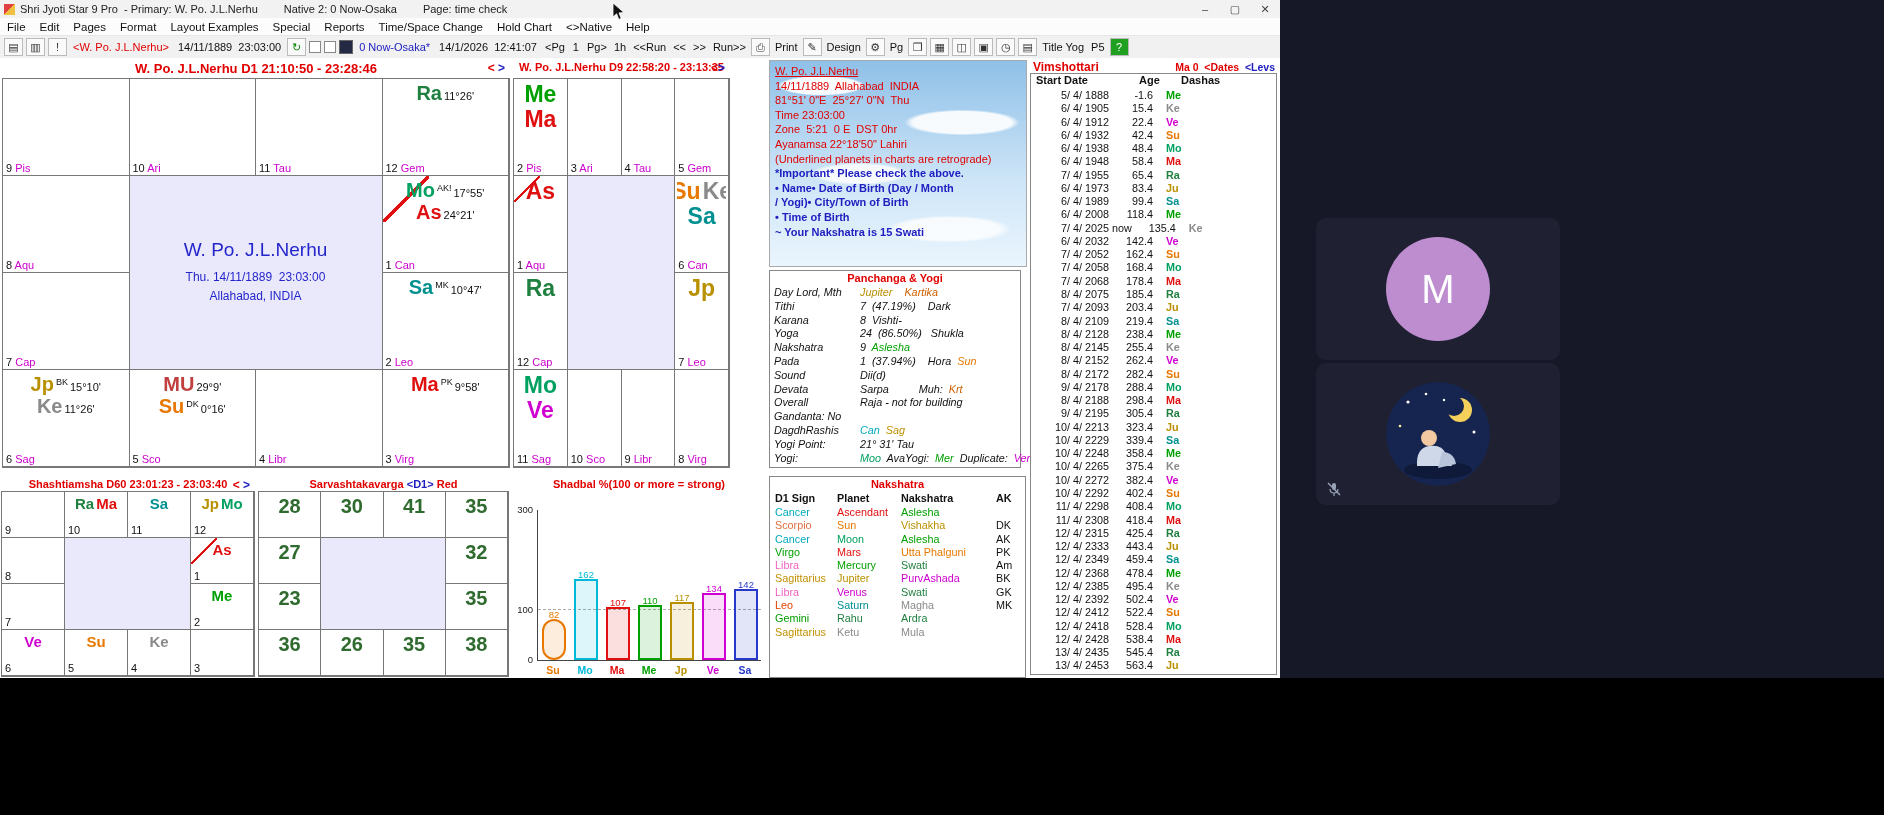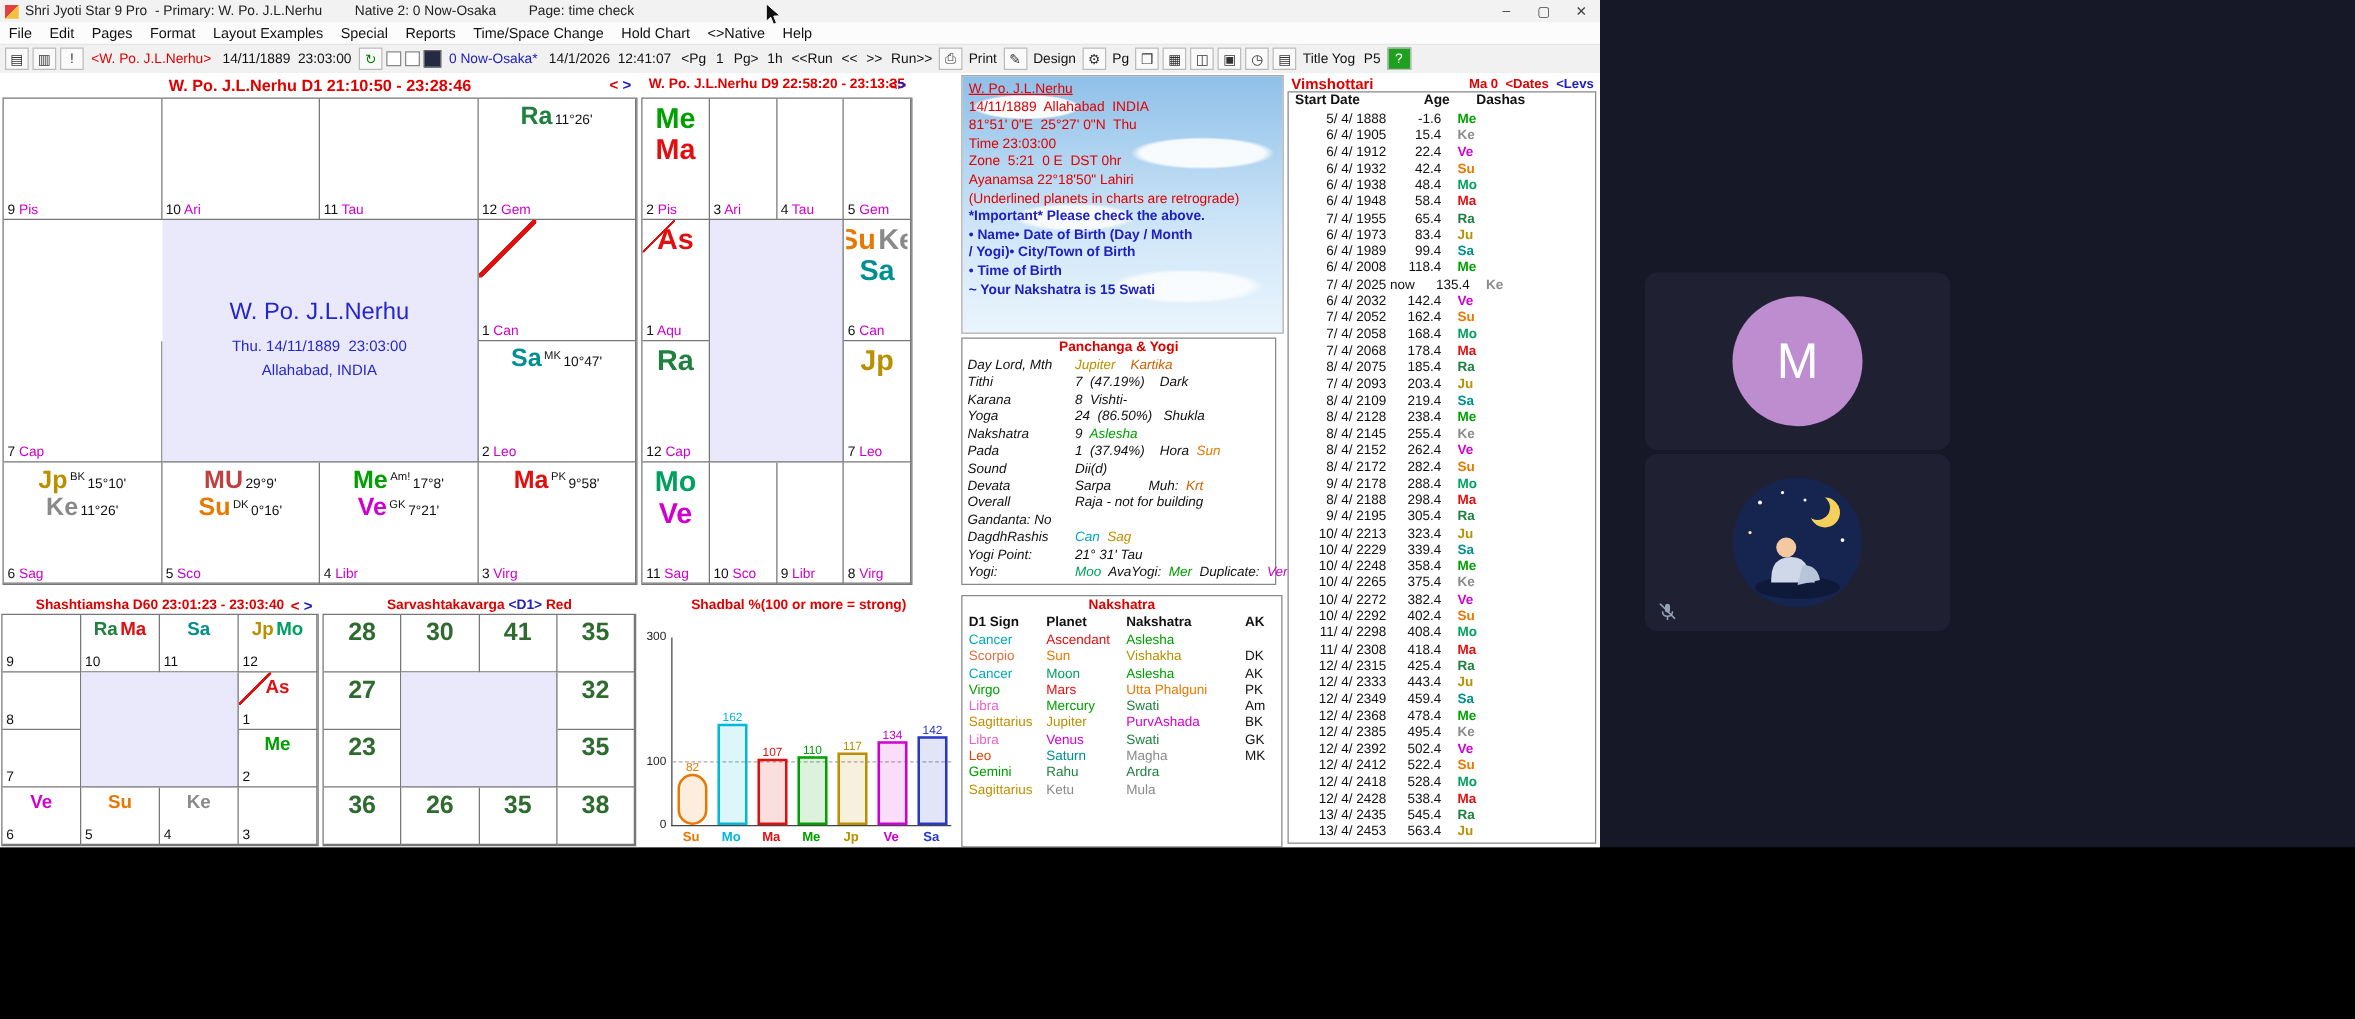--- a/index.html
+++ b/index.html
@@ -211,22 +211,30 @@
             <div class="cell pos2">
               <div class="planets"></div>
               <div class="signlab"><span class="snum">11</span><span class="sname"> Tau</span></div>
             </div>
             <div class="cell pos3">
               <div class="planets">
                 <div class="pline"><span class="p1" style="color: rgb(32, 128, 64);">Ra</span><span class="dg">11°26'</span></div>
               </div>
               <div class="signlab"><span class="snum">12</span><span class="sname"> Gem</span></div>
             </div>
+            <div class="cell pos4">
+              <div class="planets"></div>
+              <div class="signlab"><span class="snum">8</span><span class="sname"> Aqu</span></div>
+            </div>
             <div class="cell pos5">
               <div class="asc"></div>
+              <div class="planets">
+                <div class="pline"><span class="p1" style="color: rgb(0, 160, 96);">Mo</span><span class="tg">AK!</span><span class="dg">17°55'</span></div>
+                <div class="pline"><span class="p1" style="color: rgb(224, 16, 16);">As</span><span class="dg">24°21'</span></div>
+              </div>
               <div class="signlab"><span class="snum">1</span><span class="sname"> Can</span></div>
             </div>
             <div class="cell pos6">
               <div class="planets"></div>
               <div class="signlab"><span class="snum">7</span><span class="sname"> Cap</span></div>
             </div>
             <div class="cell pos7">
               <div class="planets">
                 <div class="pline"><span class="p1" style="color: rgb(0, 144, 144);">Sa</span><span class="tg">MK</span><span class="dg">10°47'</span></div>
               </div>
@@ -240,24 +248,20 @@
               <div class="signlab"><span class="snum">6</span><span class="sname"> Sag</span></div>
             </div>
             <div class="cell pos9">
               <div class="planets">
                 <div class="pline"><span class="p1" style="color: rgb(192, 64, 64);">MU</span><span class="dg">29°9'</span></div>
                 <div class="pline"><span class="p1" style="color: rgb(232, 120, 0);">Su</span><span class="tg">DK</span><span class="dg">0°16'</span></div>
               </div>
               <div class="signlab"><span class="snum">5</span><span class="sname"> Sco</span></div>
             </div>
             <div class="cell pos10">
-              <div class="planets">
-                <div class="pline"><span class="p1" style="color: rgb(0, 160, 0);">Me</span><span class="tg">Am!</span><span class="dg">17°8'</span></div>
-                <div class="pline"><span class="p1" style="color: rgb(208, 0, 208);">Ve</span><span class="tg">GK</span><span class="dg">7°21'</span></div>
-              </div>
               <div class="signlab"><span class="snum">4</span><span class="sname"> Libr</span></div>
             </div>
             <div class="cell pos11">
               <div class="planets">
                 <div class="pline"><span class="p1" style="color: rgb(224, 16, 16);">Ma</span><span class="tg">PK</span><span class="dg">9°58'</span></div>
               </div>
               <div class="signlab"><span class="snum">3</span><span class="sname"> Virg</span></div>
             </div>
             <div class="cell center">
               <div class="cname">W. Po. J.L.Nerhu</div>

